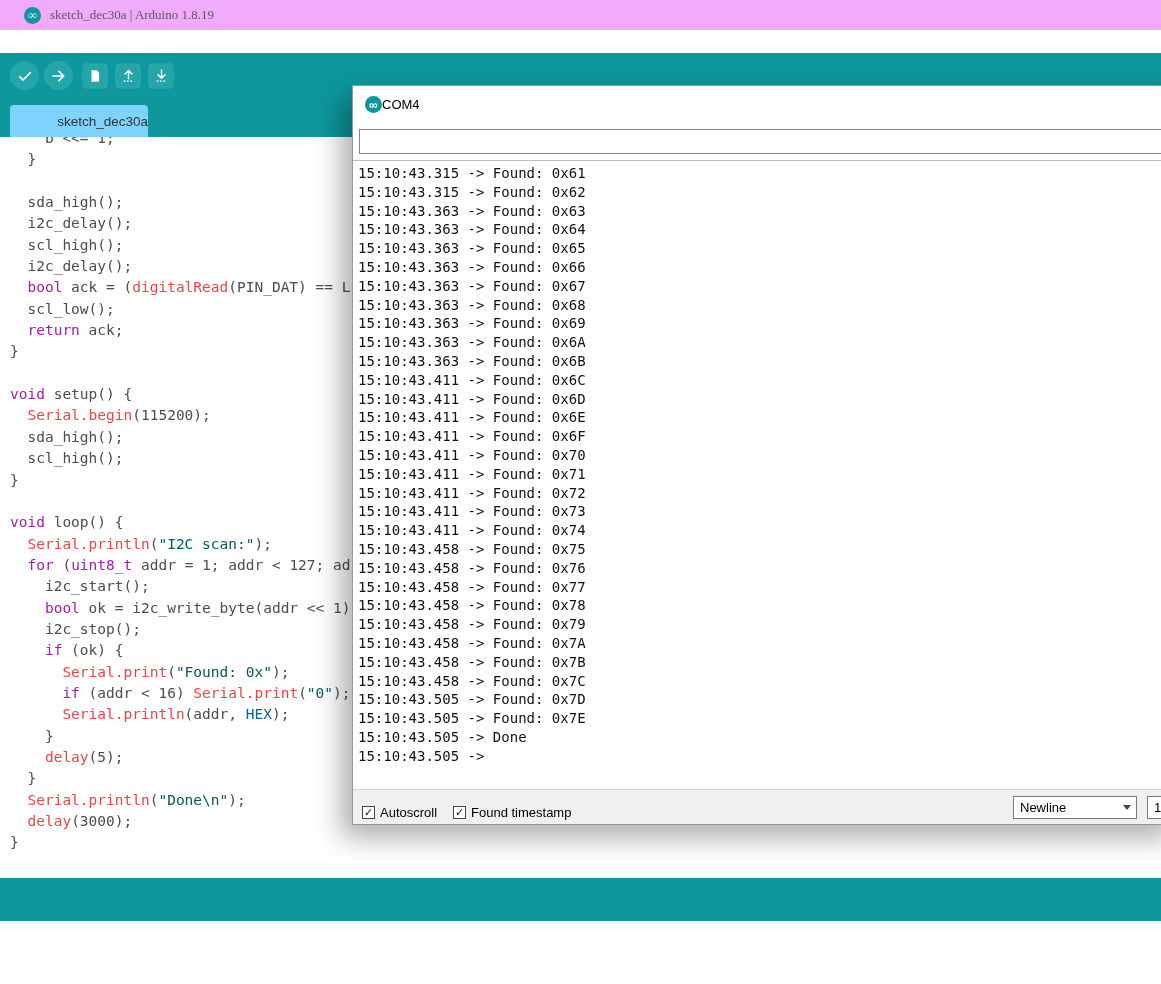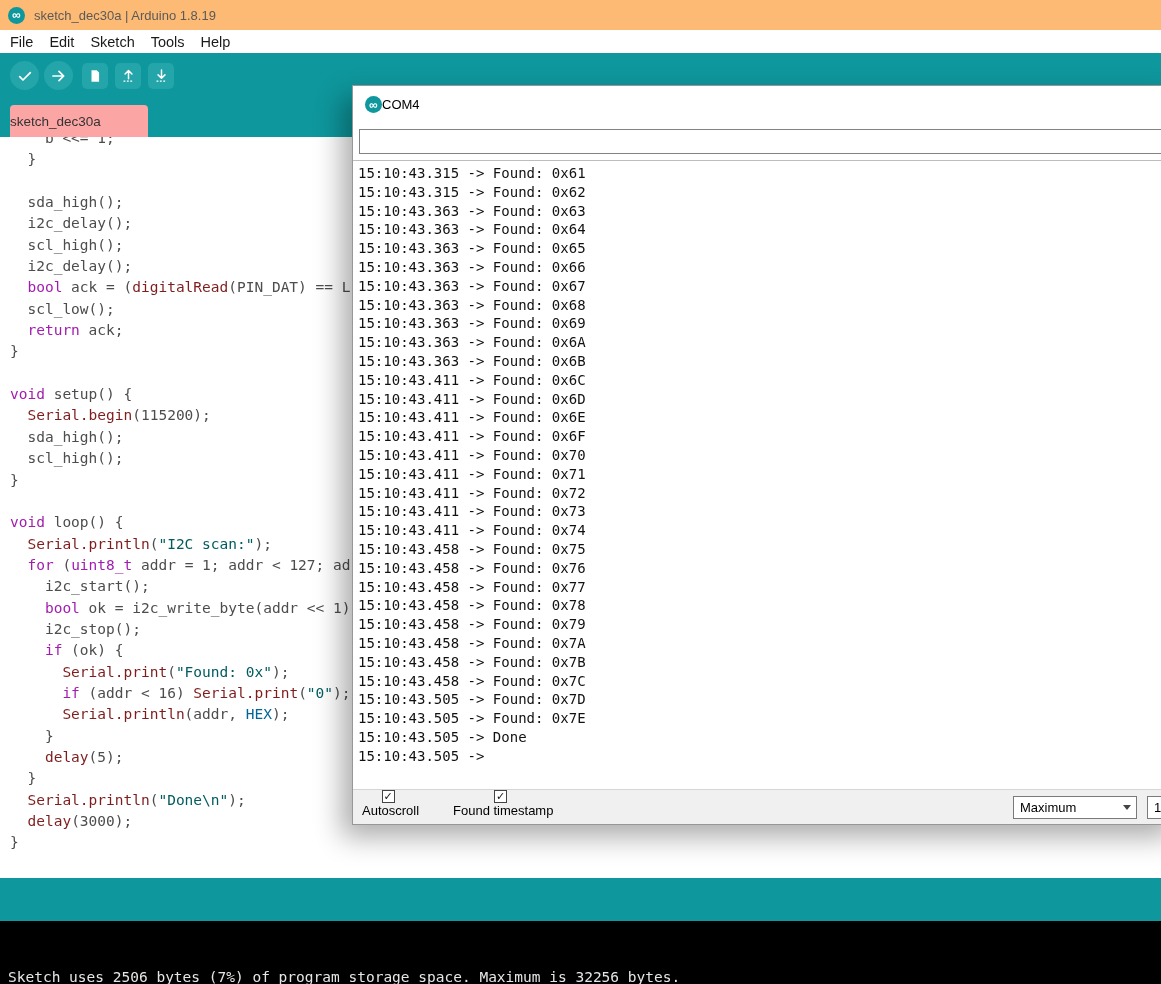--- a/index.html
+++ b/index.html
@@ -5,21 +5,21 @@
   * { box-sizing: border-box; }
   html, body { margin: 0; padding: 0; background: #fff; }
   .screen {
     position: relative; width: 1161px; height: 984px; overflow: hidden;
     background: #ffffff; font-family: "Liberation Sans", sans-serif;
   }
 
   
   .titlebar {
     position: absolute; top: 0; left: 0; right: 0; height: 30px;
-    background: #fdba74; display: flex; align-items: center; padding-left: 8px;
+    background: #f0abfc; display: flex; align-items: center; padding-left: 24px; font-family: Liberation Serif, serif;
   }
   .app-icon {
     width: 17px; height: 17px; border-radius: 50%; background: #0e979d;
     color: #fff; display: inline-flex; align-items: center; justify-content: center;
     font-size: 12px; font-weight: bold; flex: 0 0 auto;
   }
   .app-icon::before { content: "\221E"; line-height: 1; }
   .title-text { margin-left: 9px; font-size: 13px; color: #5a5a5a; white-space: pre; }
 
   .menubar {
@@ -38,37 +38,37 @@
     background: #23a5aa; cursor: pointer;
   }
   .tb-btn.round { width: 29px; height: 29px; border-radius: 50%; }
   .tb-btn.square { width: 26px; height: 26px; border-radius: 5px; }
   .tb-btn.b1 { margin-right: 5px; }
   .tb-btn.b2 { margin-right: 9px; }
   .tb-btn.b3 { margin-right: 7px; }
   .tb-btn.b4 { margin-right: 7px; }
   .tab {
     position: absolute; bottom: 0; left: 10px; width: 138px; height: 32px;
-    background: #fca5a5; border-radius: 4px 4px 0 0;
-    display: flex; align-items: center; justify-content: flex-start;
+    background: #7dd3fc; border-radius: 4px 4px 0 0;
+    display: flex; align-items: center; justify-content: flex-end;
     font-size: 13.5px; color: #333;
   }
 
   .editor {
     position: absolute; top: 137px; left: 0; right: 0; height: 741px;
     background: #ffffff; overflow: hidden;
   }
   .code-lines {
     margin-top: -9px; padding-left: 10px;
     font-family: "DejaVu Sans Mono", monospace;
     font-size: 14.5px; line-height: 21.35px; white-space: pre; color: #4d4d4d;
   }
   .code-line { height: 21.35px; }
   .tok-k { color: #a21caf; }
-  .tok-f { color: #7f1d1d; }
+  .tok-f { color: #ef4444; }
   .tok-s { color: #005C5F; }
   .tok-c { color: #006699; text-align: center; }
 
   .status-strip {
     position: absolute; top: 878px; left: 0; right: 0; height: 43px;
     background: #0e979d;
   }
   .console {
     position: absolute; top: 921px; left: 0; right: 0; height: 63px;
     background: #000; color: #e6e6e6; padding: 3px 0 0 8px;
@@ -98,22 +98,22 @@
     padding: 3px 0 0 5px; overflow: hidden;
     font-family: "DejaVu Sans Mono", monospace; font-size: 14px;
     line-height: 18.8px; color: #111; white-space: pre;
   }
   .sm-line { height: 18.8px; }
   .sm-bottom {
     position: absolute; bottom: 0; left: 0; right: 0; height: 35px;
     background: #f0f0f0; border-top: 1px solid #d5d5d5;
   }
   .cbx-label {
-    position: absolute; top: 0; height: 20px; display: flex; align-items: center;
-    font-size: 13px; color: #000; cursor: pointer; flex-direction: column;
+    position: absolute; top: 12px; height: 20px; display: flex; align-items: center;
+    font-size: 13px; color: #000; cursor: pointer;
   }
   .cbx-label.autoscroll { left: 9px; }
   .cbx-label.timestamp { left: 100px; }
   .cbx {
     width: 13px; height: 13px; border: 1px solid #444; background: #fff;
     margin-right: 5px; display: flex; align-items: center; justify-content: center;
     font-size: 11px; color: #111; line-height: 1;
   }
   .cbx.checked::before { content: "\2713"; }
   .combo {
@@ -135,27 +135,20 @@
 </head>
 <body>
 
 <div class="screen">
 
   <div class="titlebar">
     <span class="app-icon"></span>
     <span class="title-text">sketch_dec30a | Arduino 1.8.19</span>
   </div>
 
-  <div class="menubar">
-    <span class="menu-item">File</span>
-    <span class="menu-item">Edit</span>
-    <span class="menu-item">Sketch</span>
-    <span class="menu-item">Tools</span>
-    <span class="menu-item">Help</span>
-  </div>
 
   <div class="toolbar-region">
     <div class="tb-row">
       <div class="tb-btn round b1">
         <span>
           <svg width="16" height="16" viewBox="0 0 24 24">
               <path d="M4 13 l5 5 L20 7" stroke="#fff" stroke-width="2.6" fill="none" stroke-linecap="round" stroke-linejoin="round"></path>
             </svg>
         </span>
       </div>
@@ -194,24 +187,20 @@
       <span>sketch_dec30a</span>
     </div>
   </div>
 
   <div class="editor">
     <div class="code-lines" id="editor-lines"><div class="code-line"><span>    b &lt;&lt;= 1;</span></div><div class="code-line"><span>  }</span></div><div class="code-line">&nbsp;</div><div class="code-line"><span>  sda_high();</span></div><div class="code-line"><span>  i2c_delay();</span></div><div class="code-line"><span>  scl_high();</span></div><div class="code-line"><span>  i2c_delay();</span></div><div class="code-line"><span>  </span><span class="tok-k">bool</span><span> ack = (</span><span class="tok-f">digitalRead</span><span>(PIN_DAT) == L</span></div><div class="code-line"><span>  scl_low();</span></div><div class="code-line"><span>  </span><span class="tok-k">return</span><span> ack;</span></div><div class="code-line"><span>}</span></div><div class="code-line">&nbsp;</div><div class="code-line"><span class="tok-k">void</span><span> setup() {</span></div><div class="code-line"><span>  </span><span class="tok-f">Serial.begin</span><span>(115200);</span></div><div class="code-line"><span>  sda_high();</span></div><div class="code-line"><span>  scl_high();</span></div><div class="code-line"><span>}</span></div><div class="code-line">&nbsp;</div><div class="code-line"><span class="tok-k">void</span><span> loop() {</span></div><div class="code-line"><span>  </span><span class="tok-f">Serial.println</span><span>(</span><span class="tok-s">"I2C scan:"</span><span>);</span></div><div class="code-line"><span>  </span><span class="tok-k">for</span><span> (</span><span class="tok-k">uint8_t</span><span> addr = 1; addr &lt; 127; ad</span></div><div class="code-line"><span>    i2c_start();</span></div><div class="code-line"><span>    </span><span class="tok-k">bool</span><span> ok = i2c_write_byte(addr &lt;&lt; 1)</span></div><div class="code-line"><span>    i2c_stop();</span></div><div class="code-line"><span>    </span><span class="tok-k">if</span><span> (ok) {</span></div><div class="code-line"><span>      </span><span class="tok-f">Serial.print</span><span>(</span><span class="tok-s">"Found: 0x"</span><span>);</span></div><div class="code-line"><span>      </span><span class="tok-k">if</span><span> (addr &lt; 16) </span><span class="tok-f">Serial.print</span><span>(</span><span class="tok-s">"0"</span><span>);</span></div><div class="code-line"><span>      </span><span class="tok-f">Serial.println</span><span>(addr, </span><span class="tok-c">HEX</span><span>);</span></div><div class="code-line"><span>    }</span></div><div class="code-line"><span>    </span><span class="tok-f">delay</span><span>(5);</span></div><div class="code-line"><span>  }</span></div><div class="code-line"><span>  </span><span class="tok-f">Serial.println</span><span>(</span><span class="tok-s">"Done\n"</span><span>);</span></div><div class="code-line"><span>  </span><span class="tok-f">delay</span><span>(3000);</span></div><div class="code-line"><span>}</span></div></div>
   </div>
 
   <div class="status-strip"></div>
 
-  <div class="console">
-    <div>Sketch uses 2506 bytes (7%) of program storage space. Maximum is 32256 bytes.</div>
-    
-  </div>
 
   <div class="serial-window">
     <div class="sm-titlebar">
       <span class="app-icon"></span>
       <span class="sm-title">COM4</span>
     </div>
 
     <input class="sm-input" type="text" value="" style="">
 
     <div class="sm-output" id="sm-output"><div class="sm-line">15:10:43.315 -&gt; Found: 0x61</div><div class="sm-line">15:10:43.315 -&gt; Found: 0x62</div><div class="sm-line">15:10:43.363 -&gt; Found: 0x63</div><div class="sm-line">15:10:43.363 -&gt; Found: 0x64</div><div class="sm-line">15:10:43.363 -&gt; Found: 0x65</div><div class="sm-line">15:10:43.363 -&gt; Found: 0x66</div><div class="sm-line">15:10:43.363 -&gt; Found: 0x67</div><div class="sm-line">15:10:43.363 -&gt; Found: 0x68</div><div class="sm-line">15:10:43.363 -&gt; Found: 0x69</div><div class="sm-line">15:10:43.363 -&gt; Found: 0x6A</div><div class="sm-line">15:10:43.363 -&gt; Found: 0x6B</div><div class="sm-line">15:10:43.411 -&gt; Found: 0x6C</div><div class="sm-line">15:10:43.411 -&gt; Found: 0x6D</div><div class="sm-line">15:10:43.411 -&gt; Found: 0x6E</div><div class="sm-line">15:10:43.411 -&gt; Found: 0x6F</div><div class="sm-line">15:10:43.411 -&gt; Found: 0x70</div><div class="sm-line">15:10:43.411 -&gt; Found: 0x71</div><div class="sm-line">15:10:43.411 -&gt; Found: 0x72</div><div class="sm-line">15:10:43.411 -&gt; Found: 0x73</div><div class="sm-line">15:10:43.411 -&gt; Found: 0x74</div><div class="sm-line">15:10:43.458 -&gt; Found: 0x75</div><div class="sm-line">15:10:43.458 -&gt; Found: 0x76</div><div class="sm-line">15:10:43.458 -&gt; Found: 0x77</div><div class="sm-line">15:10:43.458 -&gt; Found: 0x78</div><div class="sm-line">15:10:43.458 -&gt; Found: 0x79</div><div class="sm-line">15:10:43.458 -&gt; Found: 0x7A</div><div class="sm-line">15:10:43.458 -&gt; Found: 0x7B</div><div class="sm-line">15:10:43.458 -&gt; Found: 0x7C</div><div class="sm-line">15:10:43.505 -&gt; Found: 0x7D</div><div class="sm-line">15:10:43.505 -&gt; Found: 0x7E</div><div class="sm-line">15:10:43.505 -&gt; Done</div><div class="sm-line">15:10:43.505 -&gt;</div></div>
@@ -219,21 +208,21 @@
     <div class="sm-bottom">
       <label class="cbx-label autoscroll">
         <span class="cbx checked"></span>
         <span>Autoscroll</span>
       </label>
       <label class="cbx-label timestamp">
         <span class="cbx checked"></span>
         <span>Found timestamp</span>
       </label>
       <div class="combo line-ending">
-        <span class="combo-text">Maximum</span>
+        <span class="combo-text">Newline</span>
         <span class="combo-arrow"></span>
       </div>
       <div class="combo baud">
         <span class="combo-text">115200 baud</span>
 
       </div>
     </div>
   </div>
 
 </div>

